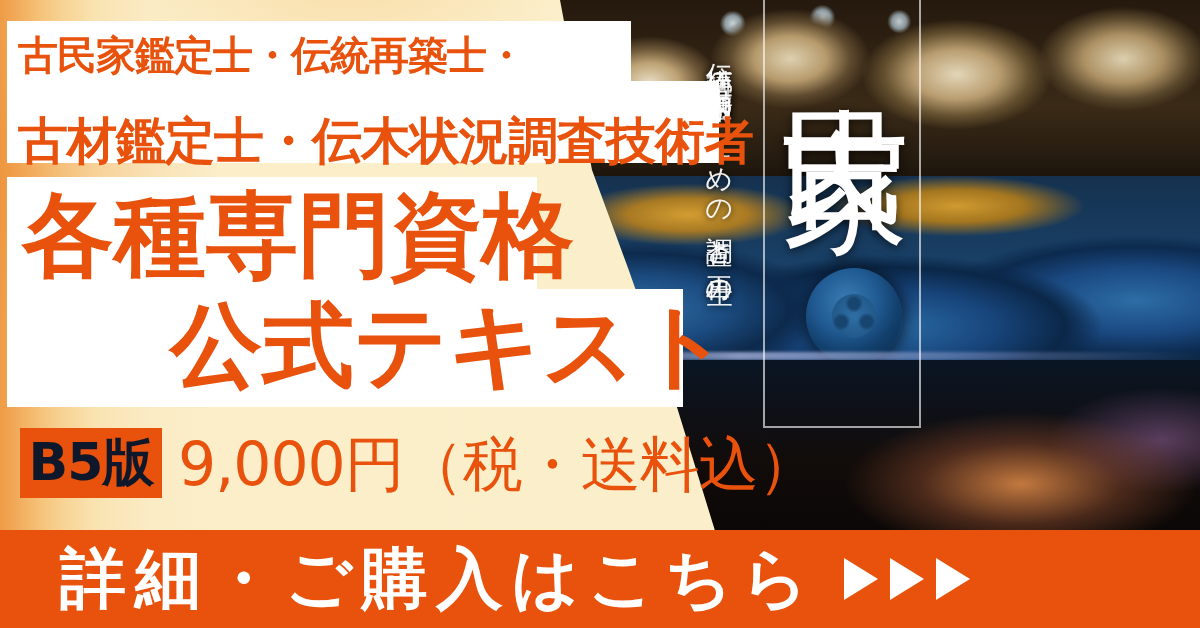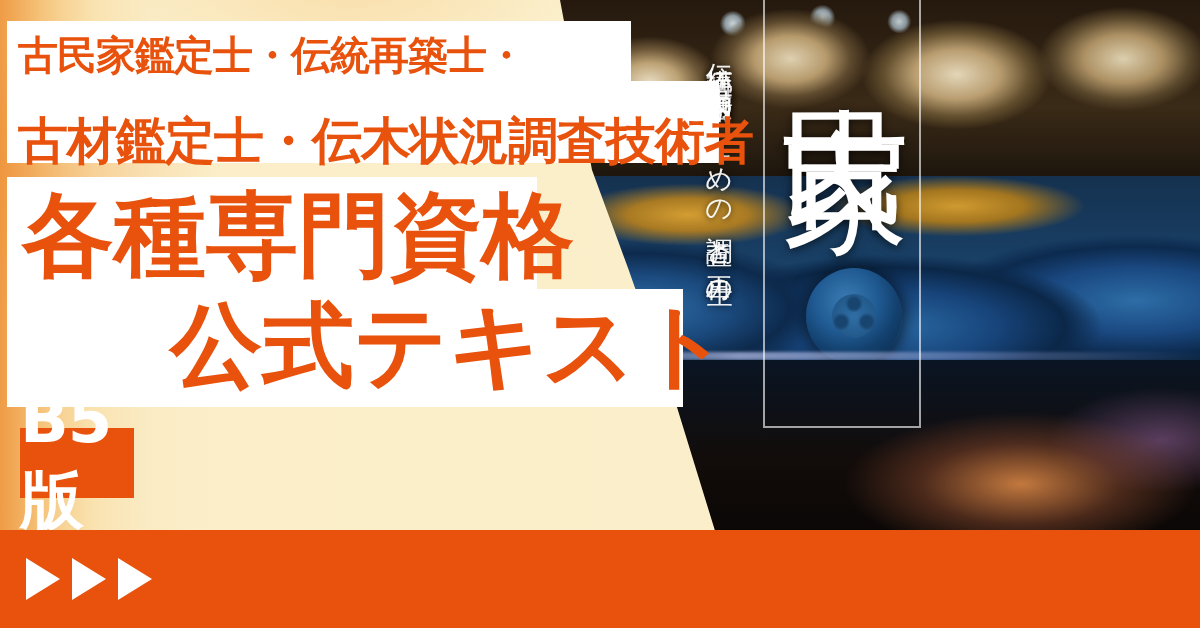--- a/index.html
+++ b/index.html
@@ -157,23 +157,23 @@
     color:#e8520c;
     font-weight:700;
     white-space:nowrap;
     letter-spacing:0px;
   }
   .mline-1 { left:22px;  top:186px; font-size:92px; line-height:100px; }
   .mline-2 { left:170px; top:296px; font-size:92px; line-height:100px; }
 
   
   .badge {
-    position:absolute; left:20px; top:428px; width:114px; height:70px;
-    background:#e8520c; color:#ffffff;
-    font-size:64px; font-weight:700;
+    position:absolute; left:20px; top:428px; width:142px; height:70px;
+    background:#e8520c; color:#0f172a;
+    font-size:52px; font-weight:700;
     display:flex; align-items:center; justify-content:center;
     letter-spacing:-1px;
   }
   .price {
     position:absolute; left:178px; top:432px;
     color:#e8520c;
     font-size:60px; line-height:64px;
     font-weight:400;
     white-space:nowrap;
     letter-spacing:-1px;
@@ -229,22 +229,24 @@
   <div class="plate plate-mid-a"></div>
   <div class="plate plate-mid-b"></div>
 
   <div class="hline hline-1">古民家鑑定士・伝統再築士・</div>
   <div class="hline hline-2">古材鑑定士・伝木状況調査技術者</div>
 
   <div class="mline mline-2">公式テキスト</div>
   <div class="mline mline-1">各種専門資格</div>
 
   <div class="badge">B5版</div>
+  <div class="price">9,000円（税・送料込）</div>
 
   <div class="cta">
+    <span class="cta-text">詳細・ご購入はこちら</span>
     <span class="cta-arrows">
       <i></i>
       <i></i>
       <i></i>
     </span>
   </div>
 
 </div>
 
 </body></html>

